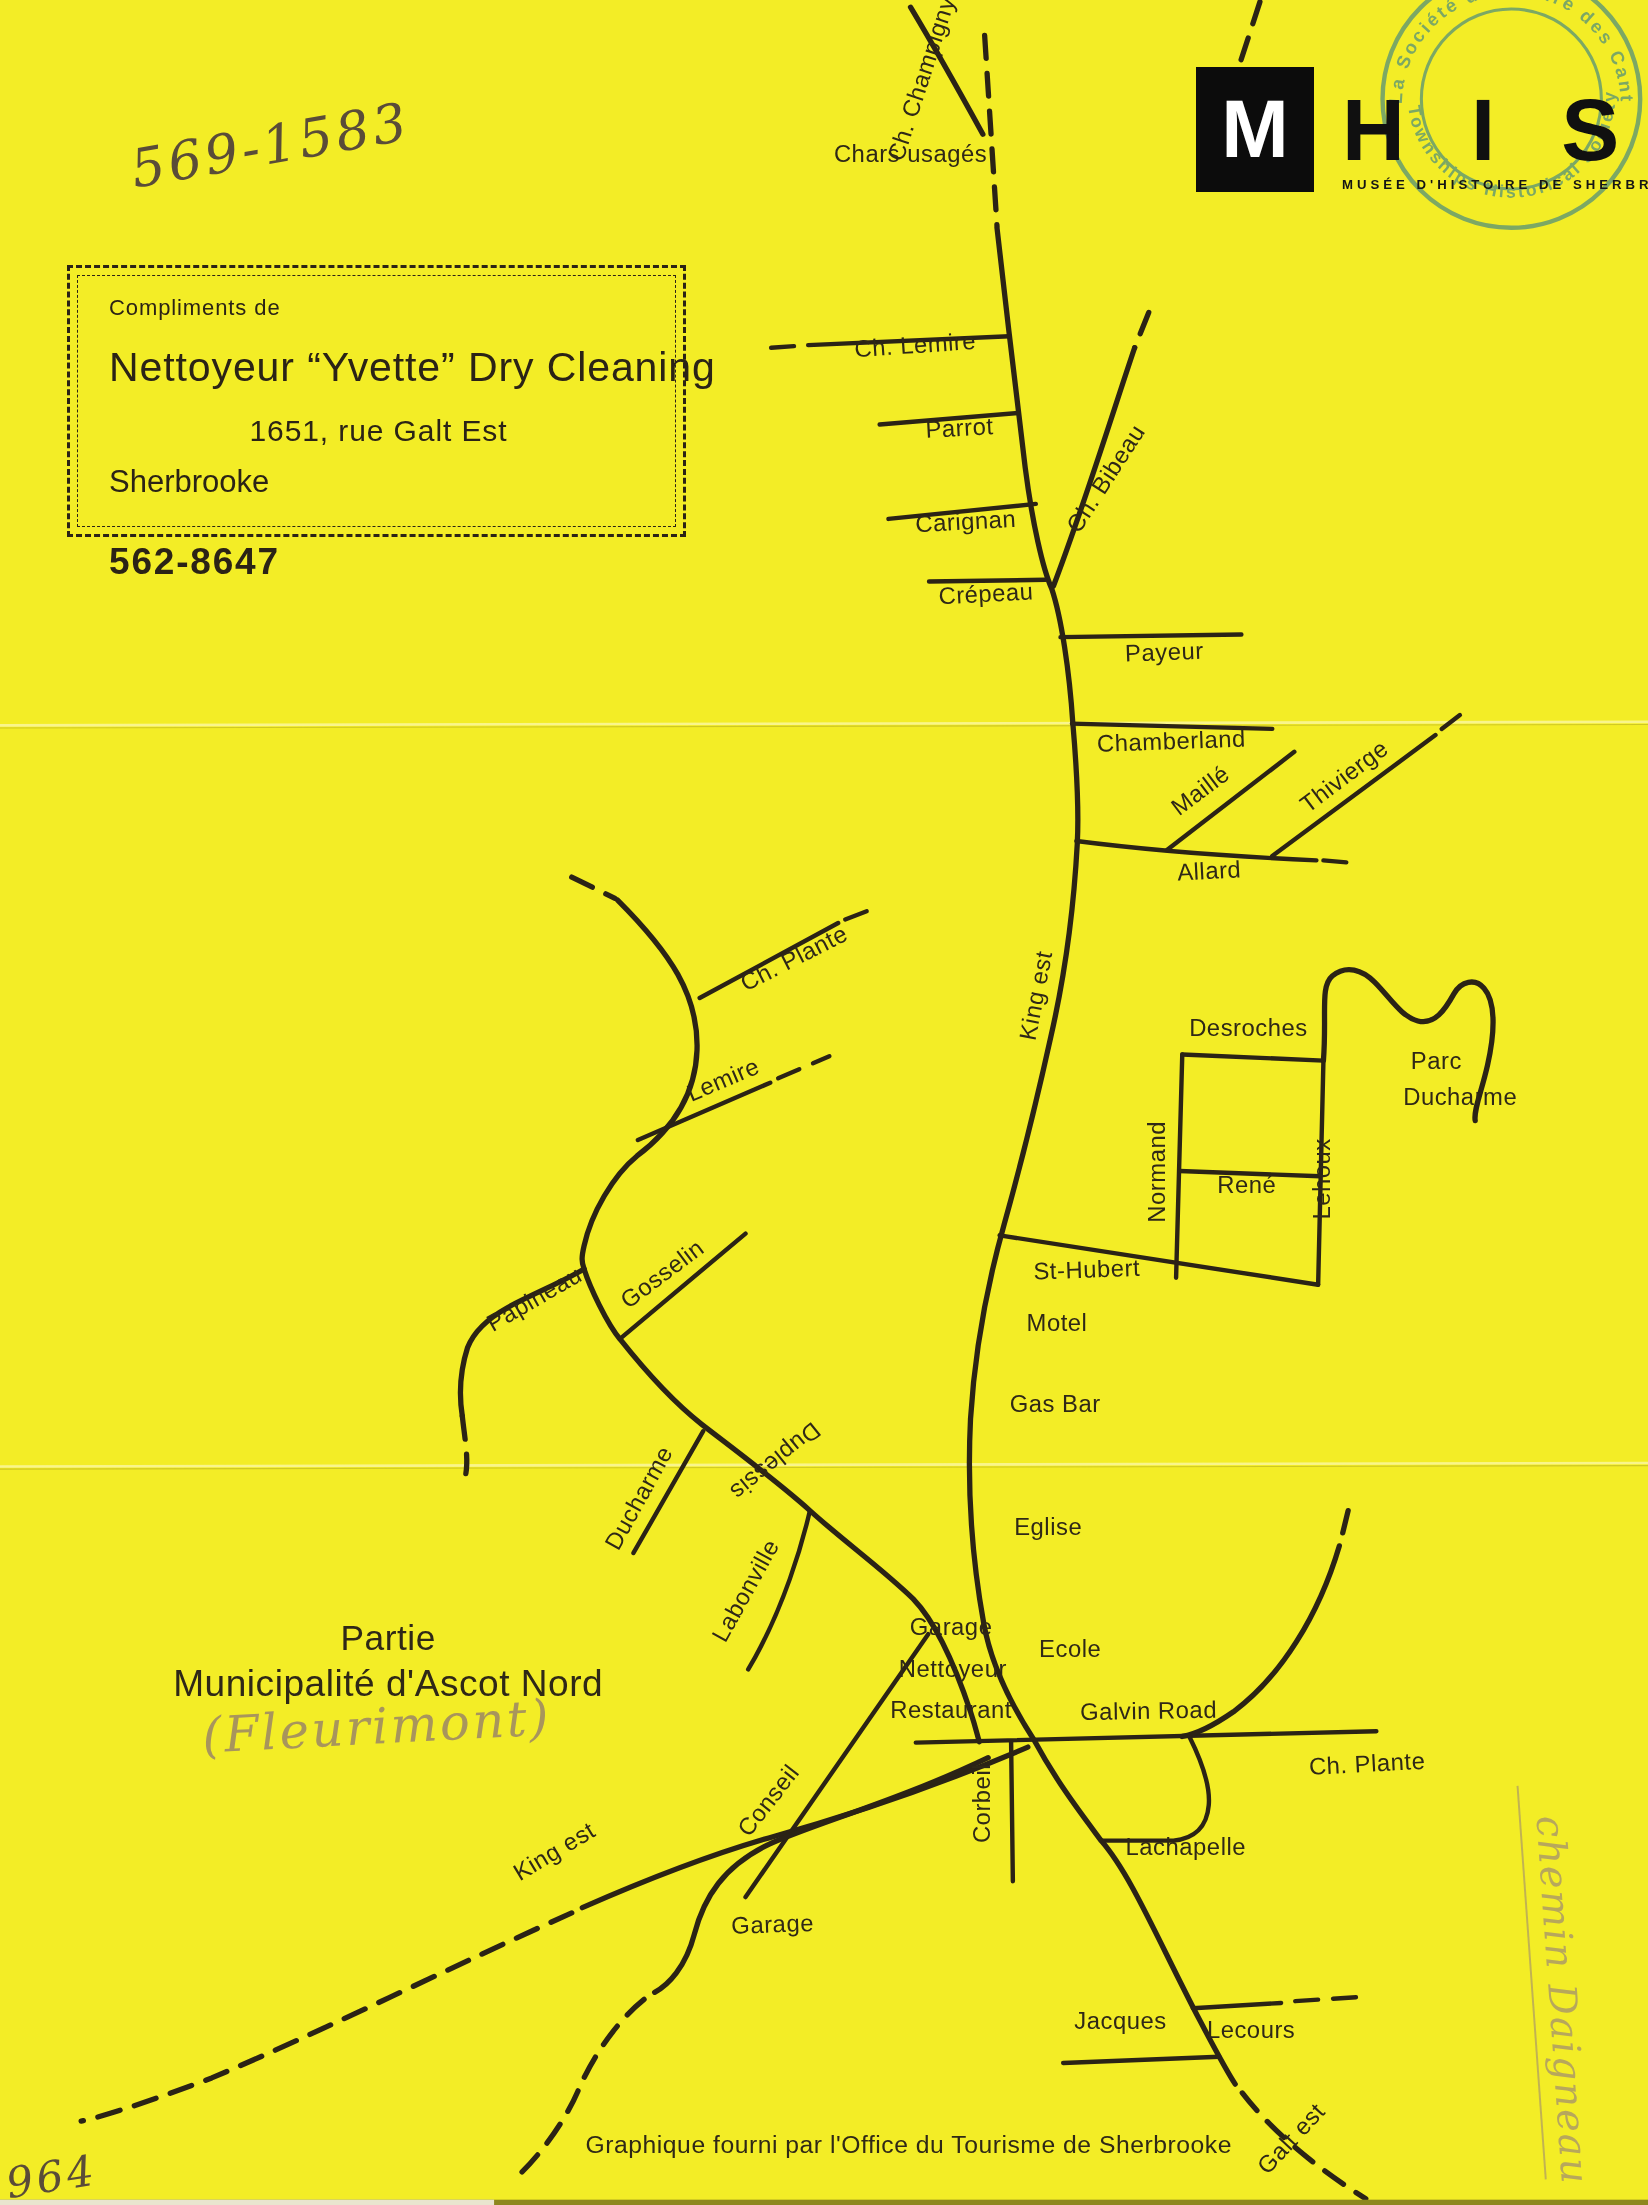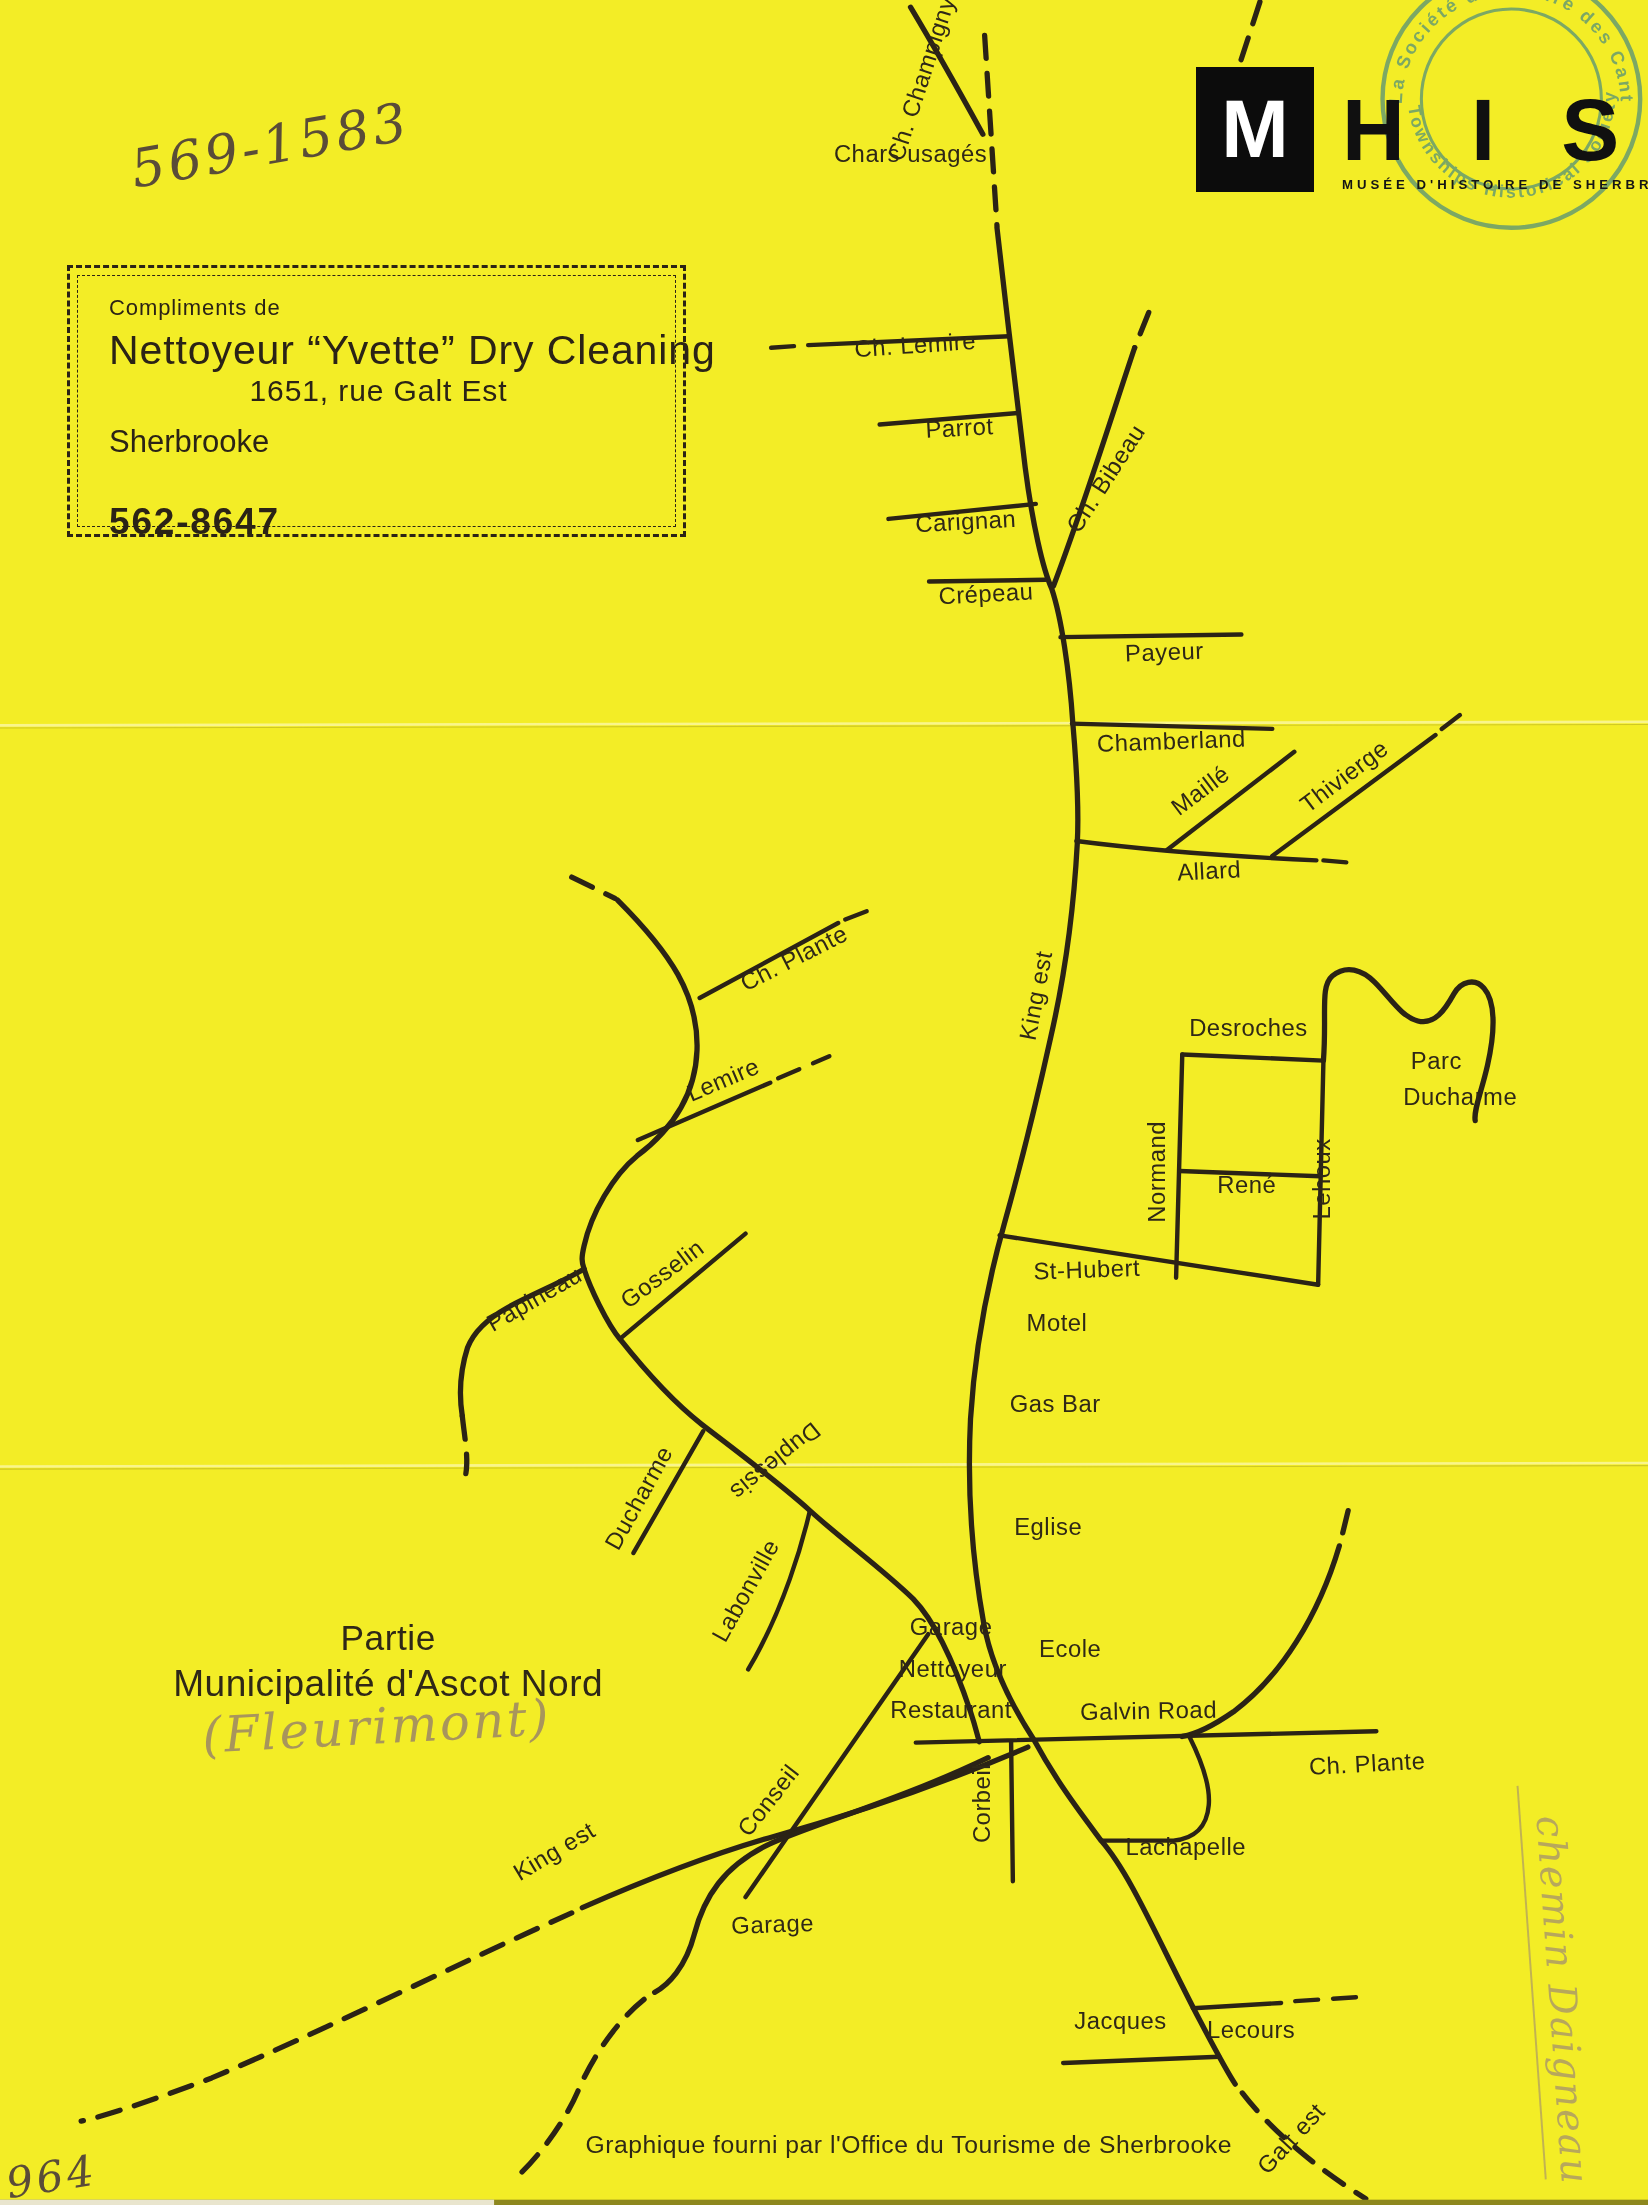--- a/index.html
+++ b/index.html
@@ -20,22 +20,22 @@
   .pencil-faint{fill:#b7a75c;font-family:"DejaVu Serif",serif;font-style:italic;letter-spacing:2px;}
   .stamp-txt{font-family:"Liberation Sans",sans-serif;font-weight:bold;letter-spacing:3px;}
 
   
   .ad-box{
     position:absolute;left:67px;top:265px;width:619px;height:272px;
     border:3.5px dashed #2b2316;outline:1.8px dashed #2b2316;outline-offset:-11.5px;
     box-sizing:border-box;padding:26.5px 35px 21px 39px;color:#2b2316;
   }
   .ad-compliments{font-size:22px;letter-spacing:0.9px;}
-  .ad-name{font-size:41px;margin-top:6px;letter-spacing:0.9px;white-space:nowrap;}
-  .ad-address{font-size:30px;text-align:center;letter-spacing:0.9px;}
+  .ad-name{font-size:41px;margin-top:23px;letter-spacing:0.9px;white-space:nowrap;}
+  .ad-address{font-size:30px;text-align:center;margin-top:23px;letter-spacing:0.9px;}
   .ad-bottom{display:flex;justify-content:space-between;align-items:baseline;margin-top:16px;flex-direction:column;}
   .ad-city{font-size:31px;}
   .ad-phone{font-size:37px;font-weight:bold;letter-spacing:1.8px;margin-top:41px;}
 
   
   .logo{position:absolute;left:1196px;top:67px;display:flex;align-items:flex-start;}
   .logo-m{
     width:118px;height:125px;background:#0c0c0c;color:#fff;
     display:flex;align-items:center;justify-content:center;
     font-size:81px;font-weight:bold;

